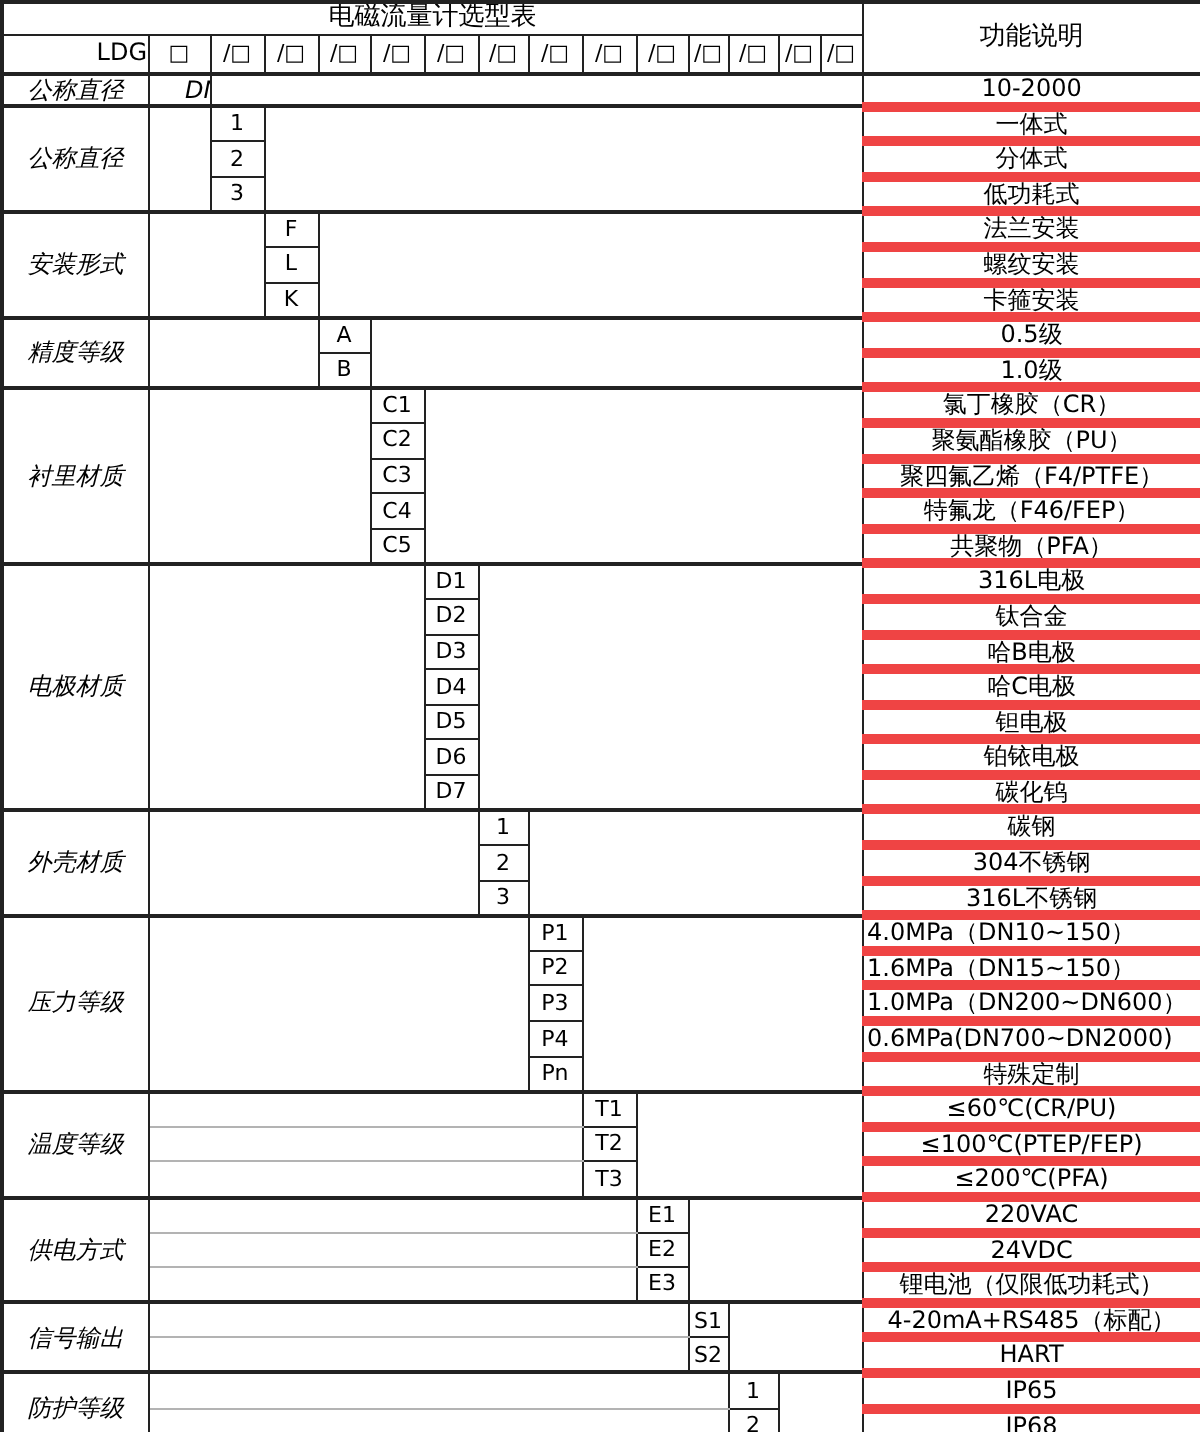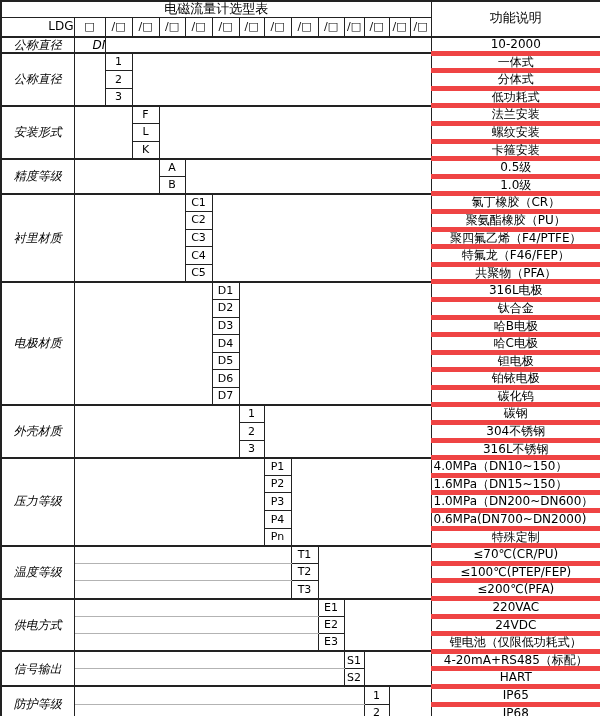--- a/index.html
+++ b/index.html
@@ -203,21 +203,21 @@
       </tr>
       <tr>
         <td class="code">Pn</td>
         <td class="func">特殊定制</td>
       </tr>
       <tr class="bs">
         <td class="cat" rowspan="3">温度等级</td>
         <td class="ef" colspan="8"></td>
         <td class="code">T1</td>
         <td class="e" colspan="5" rowspan="3"></td>
-        <td class="func">≤70℃(CR/PU)</td>
+        <td class="func">≤60℃(CR/PU)</td>
       </tr>
       <tr>
         <td class="ef" colspan="8"></td>
         <td class="code">T2</td>
         <td class="func">≤100℃(PTEP/FEP)</td>
       </tr>
       <tr>
         <td class="ef" colspan="8"></td>
         <td class="code">T3</td>
         <td class="func">≤200℃(PFA)</td>

